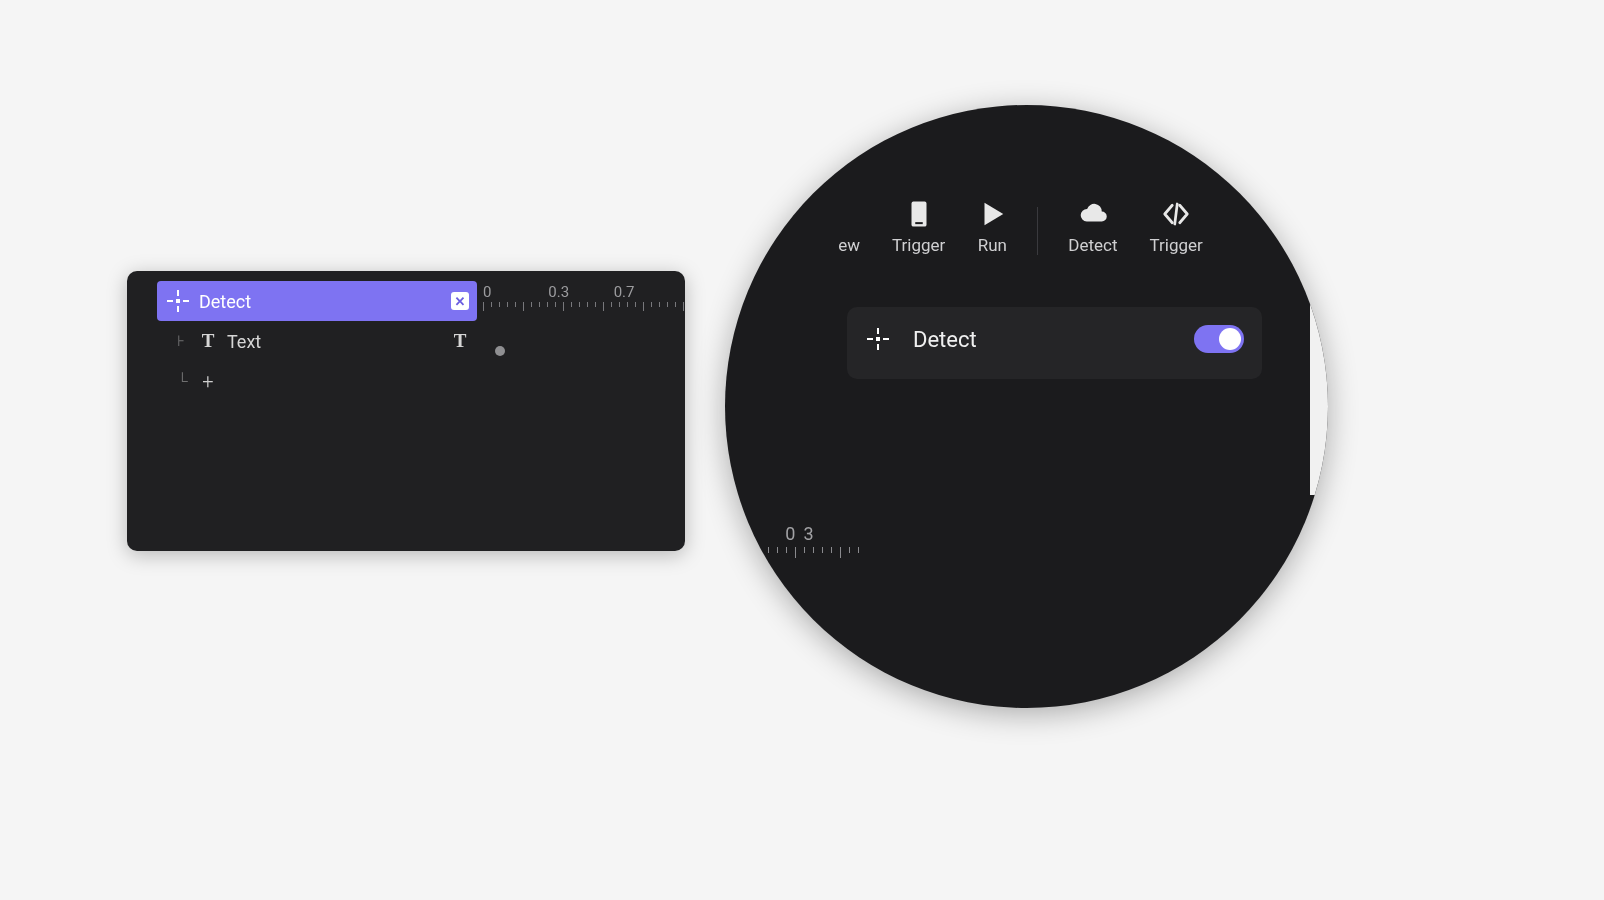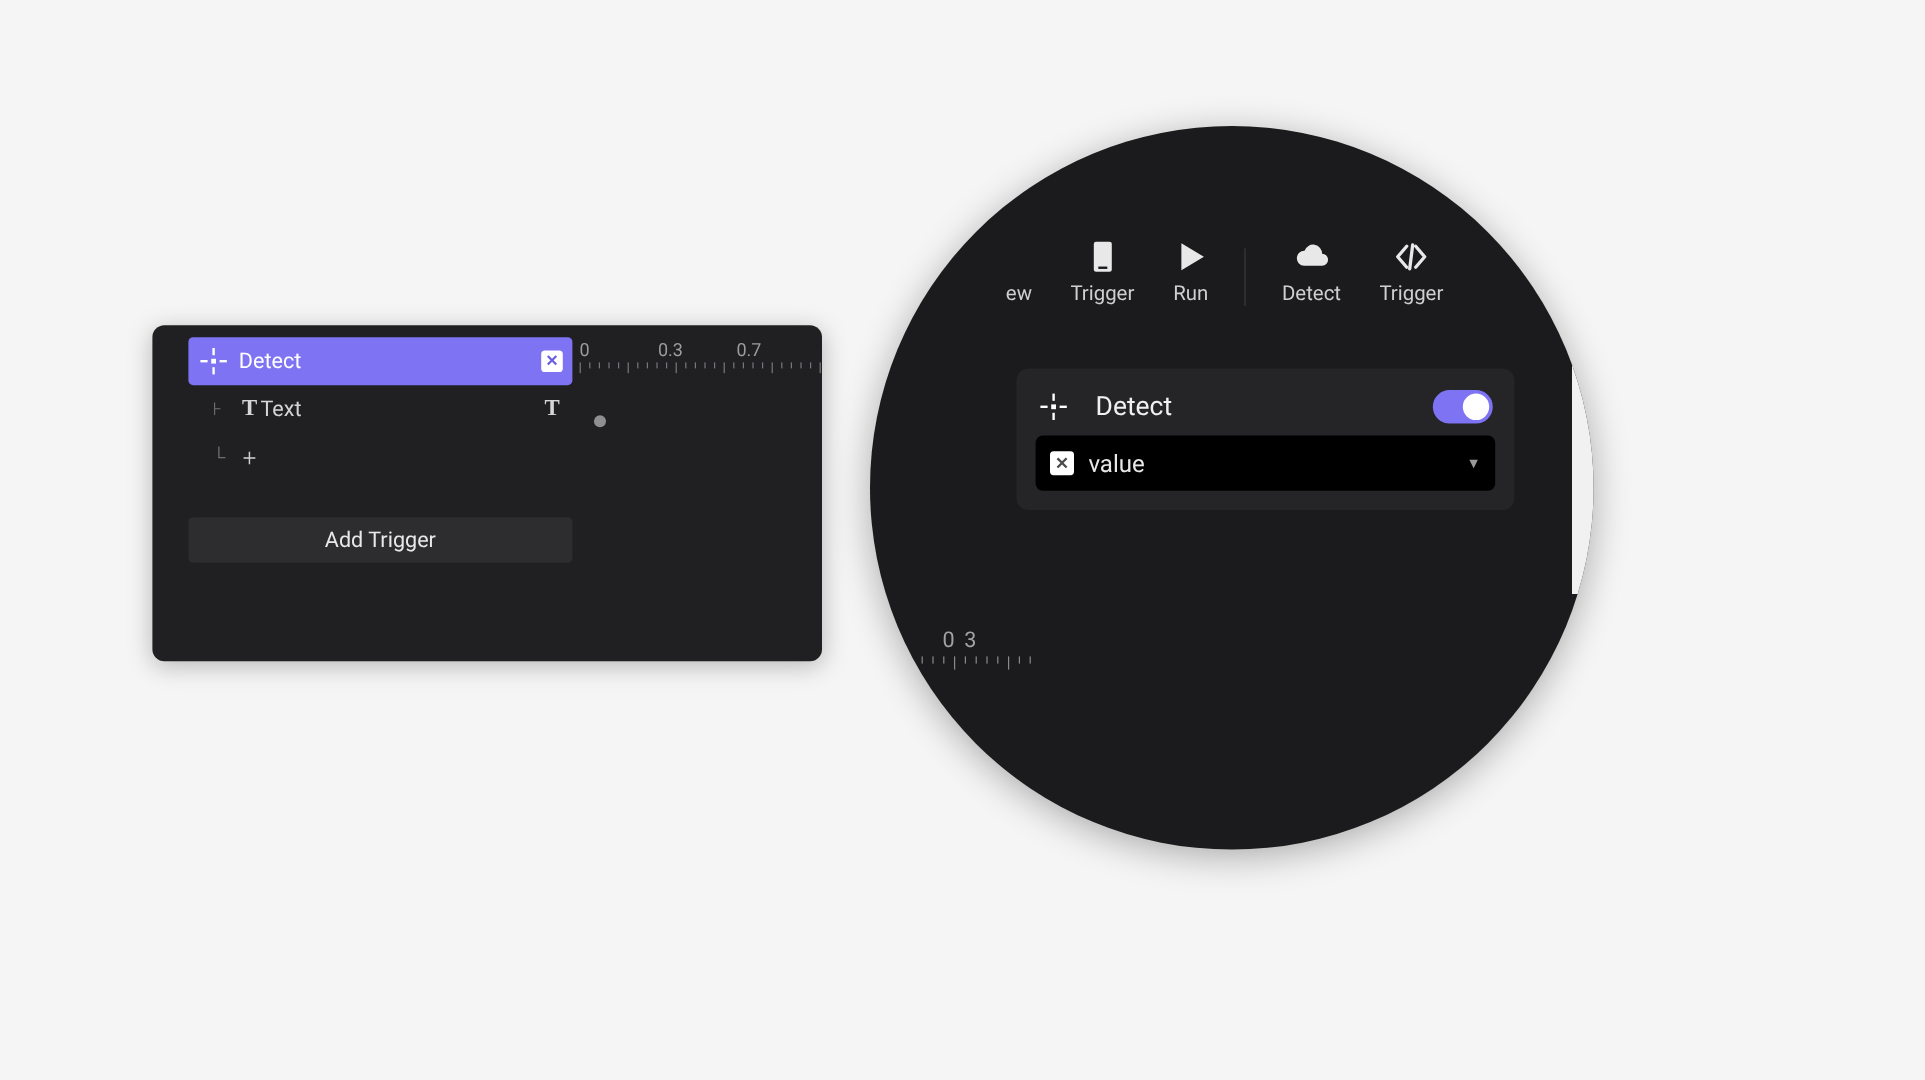--- a/index.html
+++ b/index.html
@@ -197,32 +197,29 @@
           <span class="v1"></span>
           <span class="v2"></span>
           <span class="c"></span>
       </span>
       <span>Detect</span>
       <span class="x-badge purple"></span>
     </div>
     <div class="lp-row child">
       <span class="tree-guide">⊦</span>
       <span class="t-icon">T</span>
-      <span style="">Text</span>
+      <span style="margin-left:10px">Text</span>
       <span class="t-icon t-icon-right">T</span>
     </div>
     <div class="lp-row child">
       <span class="tree-guide">└</span>
       <span class="plus-icon">+</span>
     </div>
   </div>
 
-  <div class="add-trigger-btn">
-    <span>Add Trigger</span>
-  </div>
 
   <div class="ruler">
     <div class="ruler-labels">
       <span>0</span>
       <span>0.3</span>
       <span>0.7</span>
     </div>
     <div class="ruler-ticks" id="ruler-ticks-left">
         <div class="major" style="left: 0px;"></div>
         <div class="minor" style="left: 8px;"></div>
@@ -300,25 +297,20 @@
           <span class="h2"></span>
           <span class="v1"></span>
           <span class="v2"></span>
           <span class="c"></span>
       </span>
       <span class="card-title">Detect</span>
       <span class="toggle">
           <span class="knob"></span>
         </span>
     </div>
-    <div class="value-row">
-      <span class="x-badge"></span>
-      <span class="val-label">value</span>
-      <span class="chev"></span>
-    </div>
   </div>
 
   <div class="mini-ruler">
     <div class="labels">
       <span style="text-align:right;padding-right:8px">0</span>
       <span>3</span>
     </div>
     <div class="ticks" id="ruler-ticks-mini">
         <div class="minor" style="left: 6px;"></div>
         <div class="minor" style="left: 15px;"></div>

